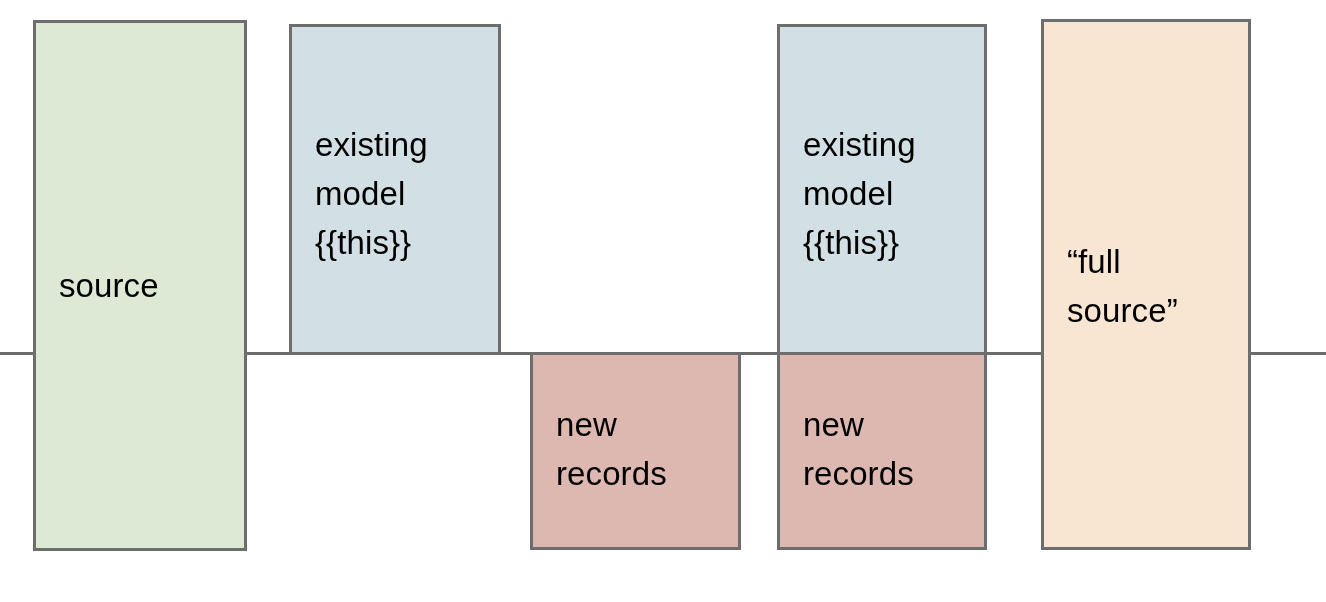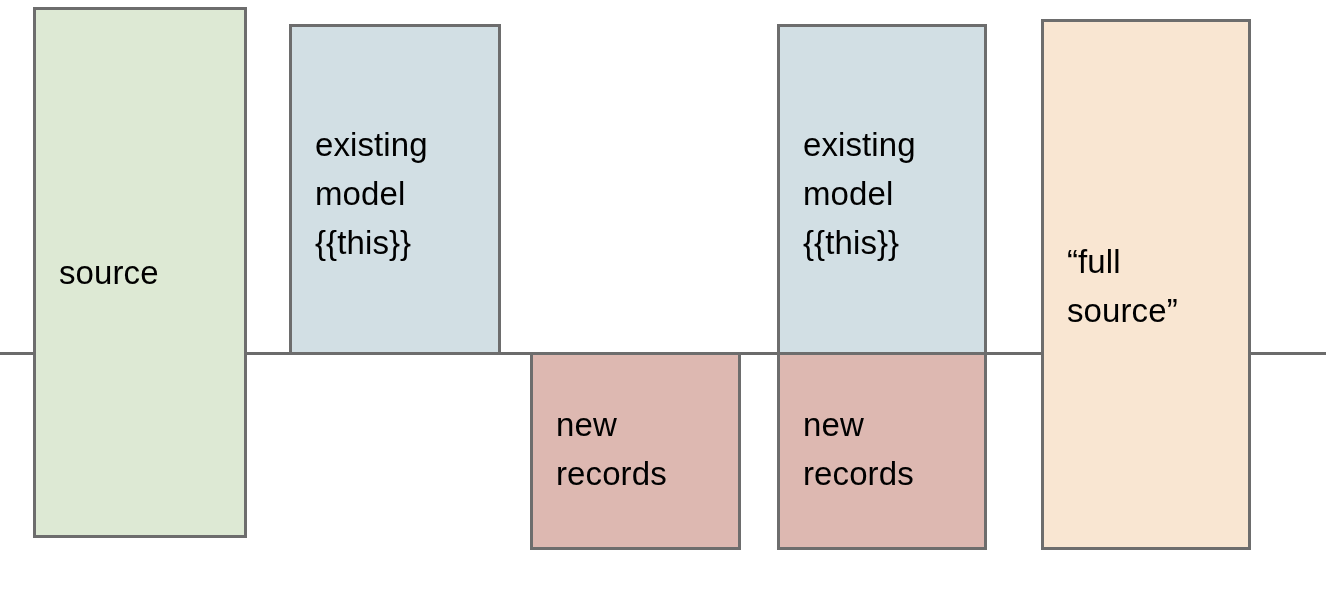--- a/index.html
+++ b/index.html
@@ -38,21 +38,21 @@
     font-size: 33px;
     line-height: 49px;
     color: #000000;
     letter-spacing: 0.1px;
     white-space: pre-line;
     padding-left: 23px;
     padding-right: 8px;
   }
   
   #box-source {
-    left: 33px;  top: 7px;  width: 214px; height: 531px;
+    left: 33px;  top: 20px;  width: 214px; height: 531px;
     background: #dde9d4;
     justify-content: center;
   }
   #box-source .label { padding-top: 0; }
 
   #box-existing-model-1 {
     left: 289px; top: 24px; width: 212px; height: 331px;
     background: #d2dfe4;
     justify-content: flex-start;
   }

